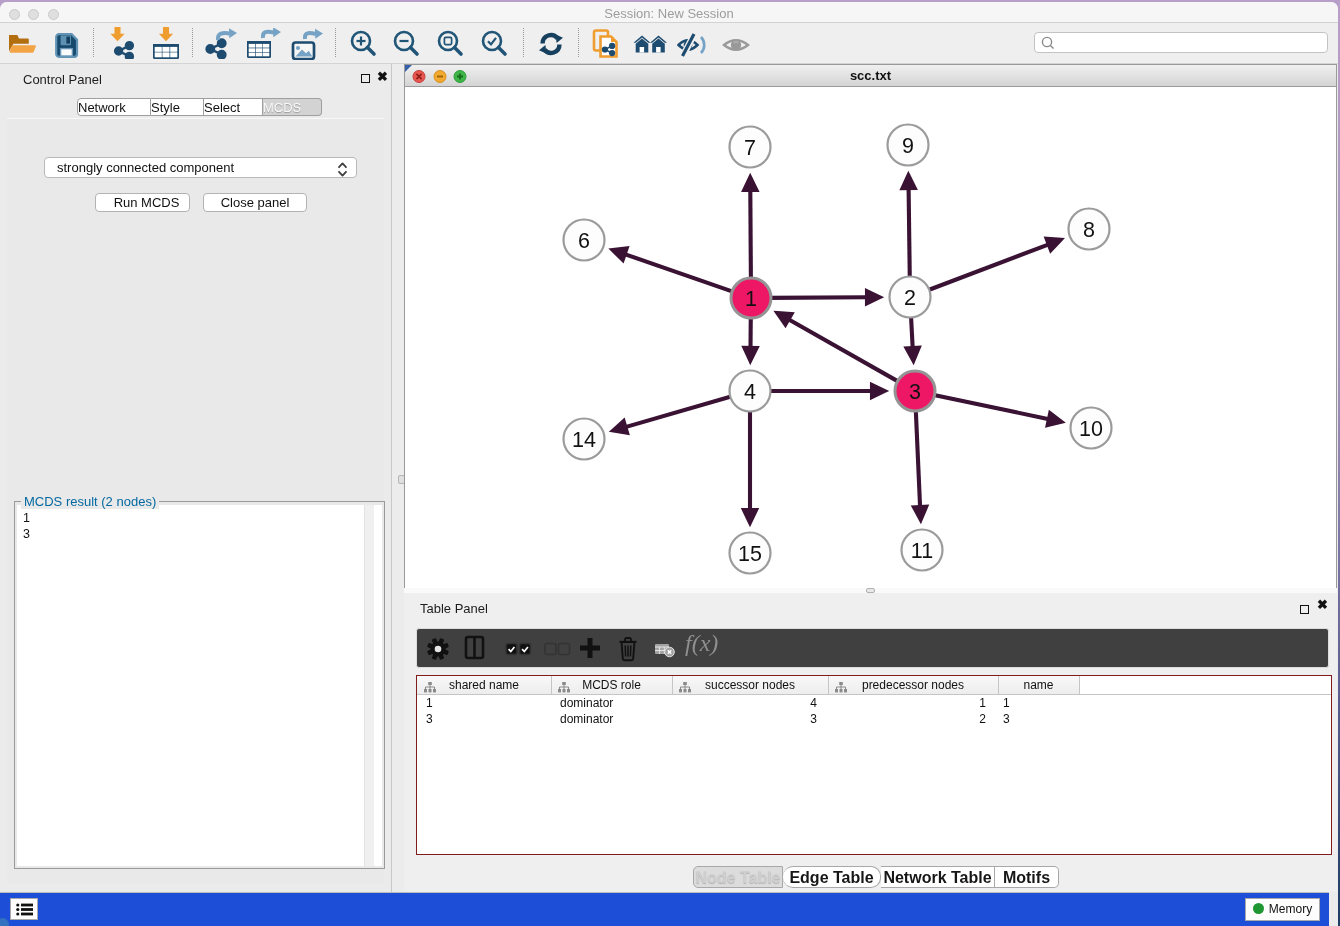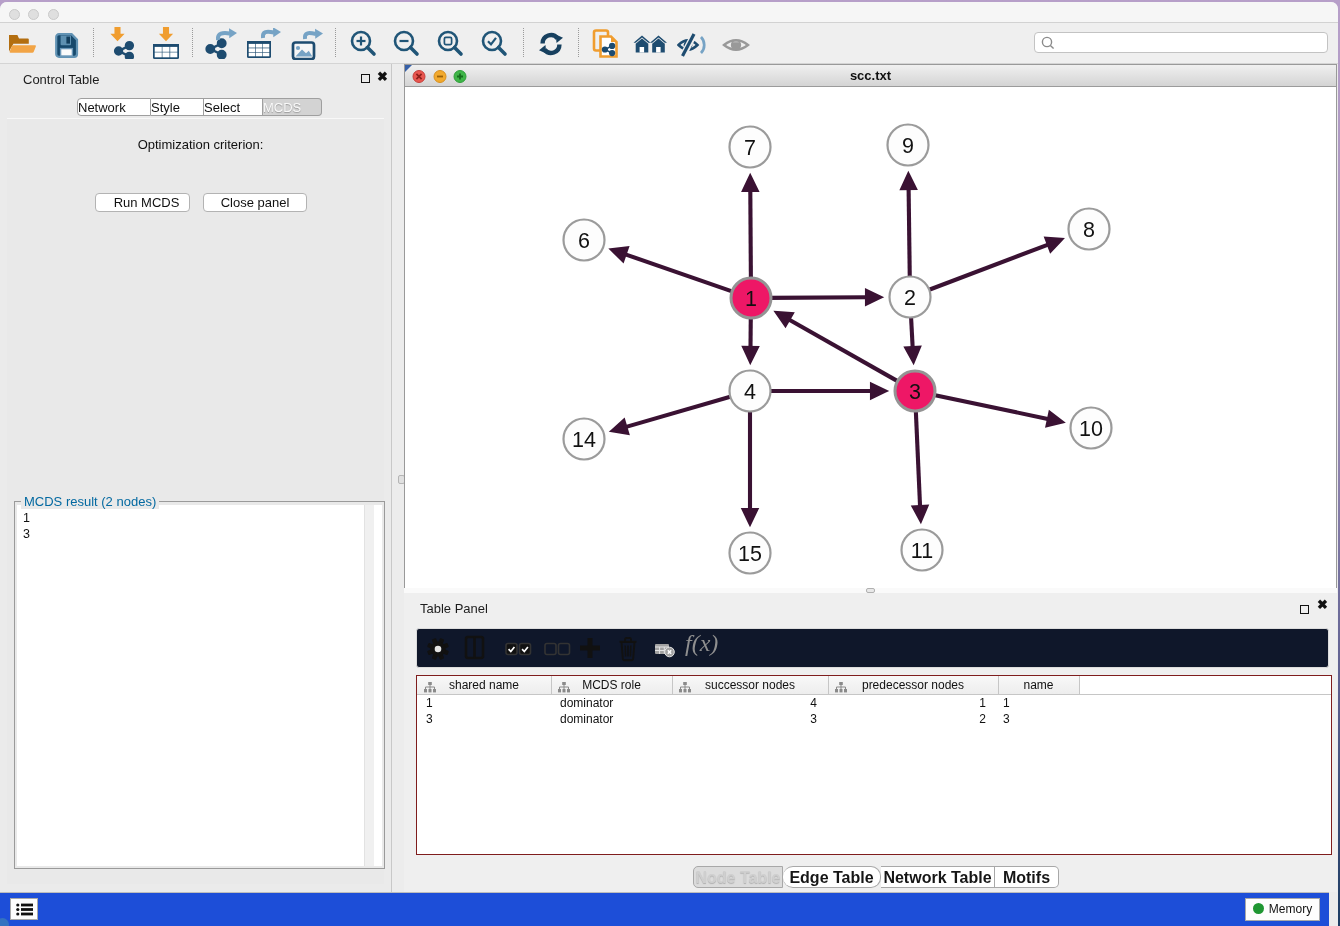--- a/index.html
+++ b/index.html
@@ -31,21 +31,21 @@
 #fieldwhite{position:absolute;left:2px;top:3px;right:2px;bottom:2px;background:#fff;}
 #fieldscroll{position:absolute;right:8px;top:0;width:9px;bottom:0;background:#f0f0f0;border-left:1px solid #e2e2e2;}
 
 #vsplit{position:absolute;left:392px;top:64px;width:12px;bottom:34px;background:#ececec;}
 #netwin{position:absolute;left:404px;top:64px;right:3px;height:524px;background:#fff;border:1px solid #999;border-bottom:none;box-sizing:border-box;}
 #nettitle{position:absolute;left:0;top:0;right:0;height:21px;background:linear-gradient(#f0f0f0,#d4d4d4);border-bottom:1px solid #9b9b9b;}
 #nettitle .t{position:absolute;left:0;right:0;top:3px;text-align:center;font-size:13px;color:#111;}
 
 #tpanel{position:absolute;left:404px;top:593px;right:3px;bottom:34px;background:#efefef;}
 #tpanel h1{margin:0;position:absolute;left:16px;top:8px;font-size:13px;font-weight:400;color:#1d1d1d;}
-#ttoolbar{position:absolute;left:12px;right:8px;top:35px;height:38px;background:#0f172a;border:1px solid #dcdcdc;border-radius:3px;padding-left:44px;}
+#ttoolbar{position:absolute;left:12px;right:8px;top:35px;height:38px;background:#404040;border:1px solid #dcdcdc;border-radius:3px;padding-left:44px;}
 #ttable{position:absolute;left:12px;right:5px;top:82px;bottom:37px;background:#fff;border:1px solid #7f1d1d;}
 #thead{position:absolute;left:0;top:0;right:0;height:18px;background:#fff;border-bottom:1px solid #c6c6c6;}
 #theadbg{position:absolute;left:0;top:0;width:662px;height:18px;background:linear-gradient(#f8f8f8,#ededed);}
 .th{position:absolute;top:0;height:18px;border-right:1px solid #c6c6c6;font-size:12px;color:#111;text-align:center;line-height:18px;}
 .td{position:absolute;font-size:12px;color:#111;height:16px;line-height:16px;}
 .btabs{position:absolute;display:flex;}
 .btab{height:22px;line-height:22px;font-size:16px;font-weight:700;text-align:center;background:#fff;border:1px solid #a8a8a8;border-left:none;color:#161616;box-sizing:border-box;}
 .btab.first{border-left:1px solid #a8a8a8;border-radius:5px 0 0 5px;}
 .btab.last{border-radius:0 5px 5px 0;}
 .btab.sel{background:#dcdcdc;color:#cfcfcf;text-shadow:0 1px 1px #b0b0b0;}
@@ -53,20 +53,21 @@
 #memubtn{position:absolute;right:9px;top:5px;width:75px;height:23px;background:#fdfdfd;border:1px solid #a9a9a9;font-size:12px;color:#111;box-sizing:border-box;line-height:21px;text-align:center;}
 #listbtn{position:absolute;left:10px;top:5px;width:28px;height:22px;background:#fdfdfd;border:1px solid #a9a9a9;box-sizing:border-box;}
 </style>
 </head>
 <body>
 <div id="win"></div>
 <div id="titlebar">
   <div class="tl" style="left:9px;"></div>
   <div class="tl" style="left:28px;"></div>
   <div class="tl" style="left:48px;"></div>
+  <div id="wintitle">Session: New Session</div>
 </div>
 <div id="toolbar">
   <svg class="abs" style="left:8px;top:10px" width="32" height="24" viewBox="0 0 32 24">
       <path d="M1 2 h8.4 l1.6 3.4 h8.8 a1 1 0 0 1 1 1 v4.4 H5.4 L1 18.5 Z" fill="#b36e10"></path>
       <path d="M6.6 12.2 H27 a0.9 0.9 0 0 1 0.85 1.2 l-2.1 5.4 a1.5 1.5 0 0 1 -1.4 1 H2.6 a0.9 0.9 0 0 1 -0.85 -1.2 l2.1 -5.4 a1.5 1.5 0 0 1 1.4 -1 Z" fill="#f2a445"></path>
     </svg>
 <svg class="abs" style="left:53px;top:8px" width="28" height="27" viewBox="0 0 28 27">
       <path d="M3.2 6 a2.8 2.8 0 0 1 2.8 -2.8 H18.6 L24 8.8 V23 a2.8 2.8 0 0 1 -2.8 2.8 H6 a2.8 2.8 0 0 1 -2.8 -2.8 Z" fill="#17496c" stroke="#6293b4" stroke-width="2.2"></path>
       <path d="M7.6 4.6 h10.4 v8.6 a1 1 0 0 1 -1 1 H8.6 a1 1 0 0 1 -1 -1 Z" fill="#5e90b1"></path>
       <rect x="13.4" y="5.6" width="3.6" height="7" fill="#123d5c"></rect>
@@ -195,31 +196,36 @@
       <path d="M10.5 7.5 a5 3.5 0 0 1 7 0" fill="#bbb"></path>
     </svg>
   <div id="searchbox">
       <svg class="abs" style="left:6px;top:3px" width="14" height="14" viewBox="0 0 14 14">
         <circle cx="6" cy="6" r="4.6" fill="none" stroke="#8b8b8b" stroke-width="1.4"></circle>
         <line x1="9.4" y1="9.4" x2="12.6" y2="12.6" stroke="#8b8b8b" stroke-width="1.4"></line>
       </svg>
     </div>
 </div>
 <div id="cpanel">
-  <h1>Control Table</h1>
+  <h1>Control Panel</h1>
   <div class="floaticon" style="left:361px;top:10px;"></div>
   <div class="closex" style="left:377px;top:5px;">✖</div>
   <div class="tabrow" style="left:77px;top:34px;">
     <div class="tab first" style="width:74px;">Network</div>
       <div class="tab" style="width:53px;">Style</div>
       <div class="tab" style="width:59px;">Select</div>
       <div class="tab sel last" style="width:59px;">MCDS</div>
   </div>
   <div id="cpbody"></div>
-  <div id="optlabel">Optimization criterion:</div>
+  <div id="optsel">strongly connected component<svg class="abs" style="right:8px;top:4px" width="11" height="15" viewBox="0 0 11 15">
+        <g fill="none" stroke="#3f3f3f" stroke-width="1.8" stroke-linecap="round" stroke-linejoin="round">
+          <path d="M2 5.2 L5.5 1.4 L9 5.2"></path>
+          <path d="M2 9.8 L5.5 13.6 L9 9.8"></path>
+        </g>
+      </svg></div>
   <div class="btn" style="left:95px;top:129px;width:95px;padding-left:8px;">Run MCDS</div>
   <div class="btn" style="left:203px;top:129px;width:104px;">Close panel</div>
   <div id="fieldset">
     <div id="fieldwhite">
       <div style="position:absolute;left:6px;top:5px;font-size:12.5px;line-height:16px;color:#111;">1<br>3</div>
       <div id="fieldscroll"></div>
     </div>
     <div id="fieldlegend">MCDS result (2 nodes)</div>
   </div>
 </div>

